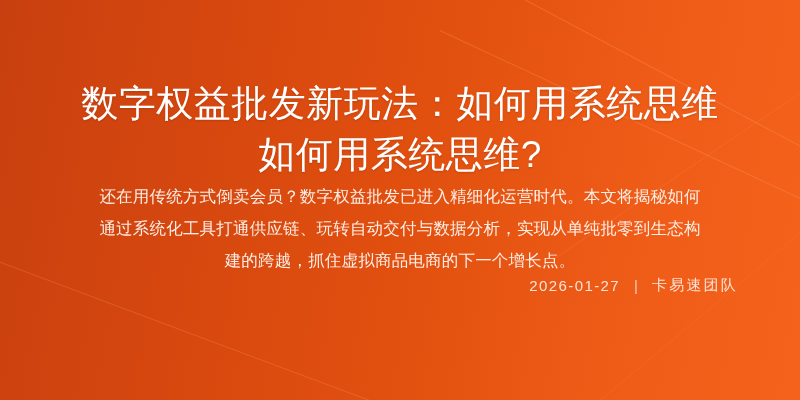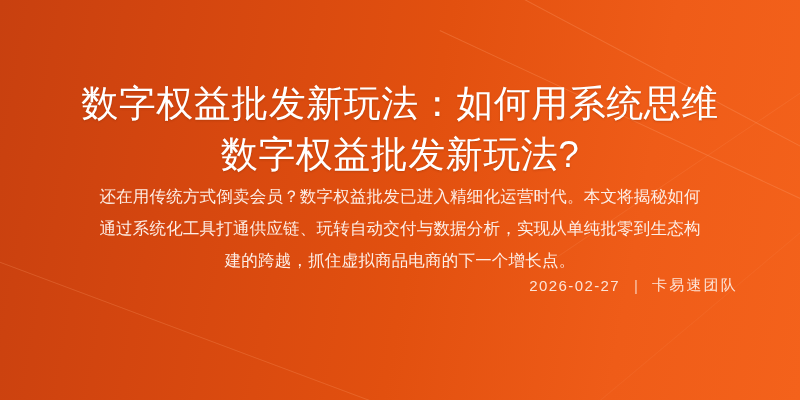--- a/index.html
+++ b/index.html
@@ -114,31 +114,31 @@
     <div class="deco-line dl-2"></div>
     <div class="deco-line dl-3"></div>
     <div class="deco-line dl-4"></div>
     <div class="deco-line dl-5"></div>
   </div>
 
   <div class="content">
 
     <div class="title-block">
       <div class="title-line">数字权益批发新玩法：如何用系统思维</div>
-      <div class="title-line">数字权益批发新玩法?</div>
+      <div class="title-line">如何用系统思维?</div>
     </div>
 
     <div class="subtitle-block">
       <div class="subtitle-line">还在用传统方式倒卖会员？数字权益批发已进入精细化运营时代。本文将揭秘如何</div>
       <div class="subtitle-line">通过系统化工具打通供应链、玩转自动交付与数据分析，实现从单纯批零到生态构</div>
       <div class="subtitle-line last">建的跨越，抓住虚拟商品电商的下一个增长点。</div>
     </div>
 
     <div class="spacer"></div>
 
     <div class="footer">
-      <span class="footer-date">2026-02-27</span>
+      <span class="footer-date">2026-01-27</span>
       <span class="footer-sep">|</span>
       <span class="footer-author">卡易速团队</span>
     </div>
 
   </div>
 </div>
 
 </body></html>

